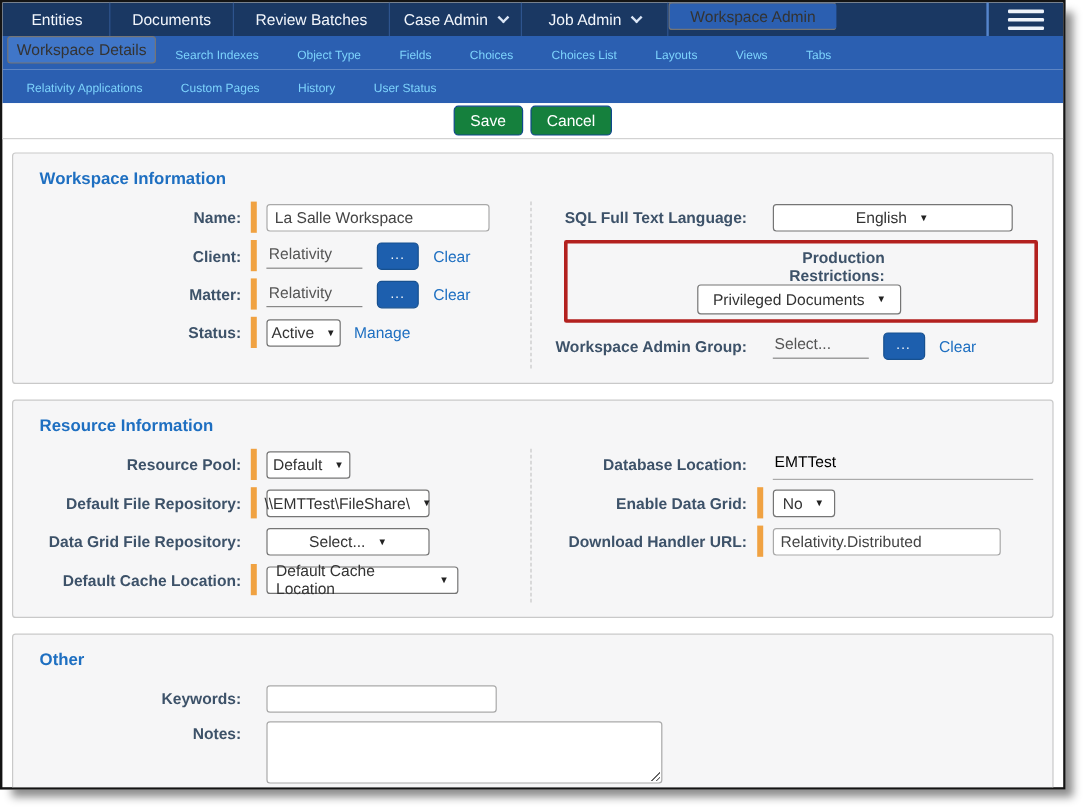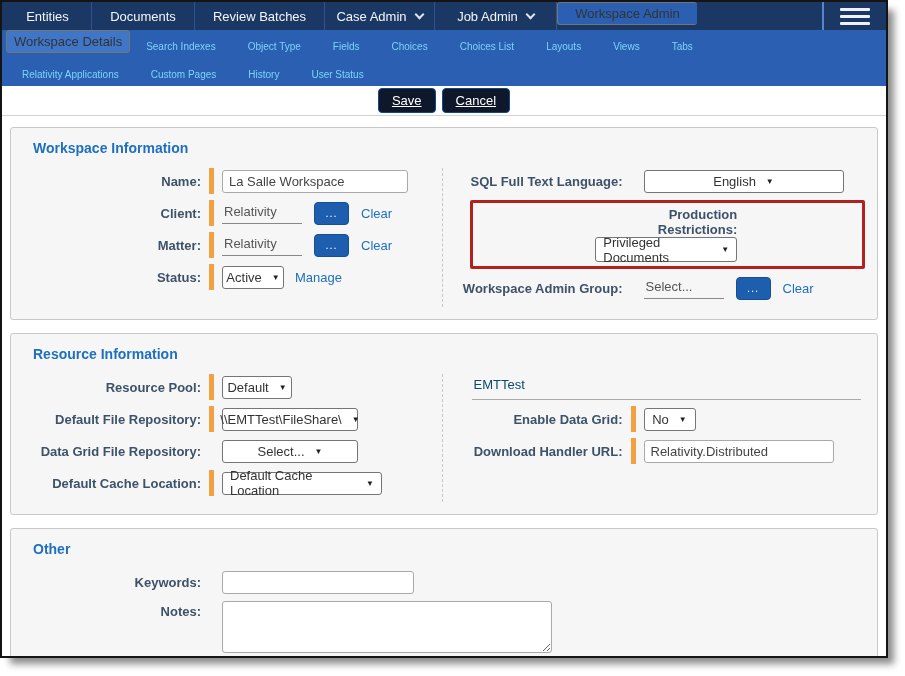--- a/index.html
+++ b/index.html
@@ -22,22 +22,22 @@
   .burger { display:flex; flex-direction:column; gap:4px; }
   .burger span { width:30px; height:3px; background:#eef3fb; border-radius:1px; }
 
   .nav2, .nav3 { height:28px; background:#2b5fb1; display:flex; align-items:stretch; padding-left:4px; }
   .subtab { display:flex; align-items:center; padding:16px 16px; color:#7dd3fc; font-size:10px; cursor:default; }
   .subtab.sel { background:#4076c8; }
 
   
   .savebar { height:30px; background:#fff; border-bottom:1px solid #d2d2d2;
     display:flex; align-items:center; justify-content:center; gap:6px; }
-  .btn { background:#0f172a; color:#fff; border:1px solid #10488c; border-radius:4px;
-    font-size:13px; padding:4px 13px; font-family:inherit; cursor:pointer;text-decoration:underline; }
+  .btn { background:#15803d; color:#fff; border:1px solid #10488c; border-radius:4px;
+    font-size:13px; padding:4px 13px; font-family:inherit; cursor:pointer; }
 
   
   .content { padding:11px 8px; }
   .section { background:#f6f6f7; border:1px solid #c9c9c9; border-radius:3px;
     padding:10px 12px 12px; margin-bottom:13px; }
   .stitle { color:#1e6fc1; font-size:14px; font-weight:bold; margin:2px 0 12px 10px; }
   .cols { display:flex; }
   .col { flex:1; }
   .col.left { border-right:1px dashed #c6c6c6; padding-right:8px; }
   .col.right { padding-left:12px; }
@@ -55,21 +55,21 @@
   .sel { display:inline-flex; align-items:center; justify-content:center;
     border:1px solid #757575; border-radius:3px; height:23px; padding:0 7px;
     background:#fff; color:#333; font-size:13px; cursor:default; }
   .sel .arrow { font-size:8px; color:#222; margin-left:10px; }
   .pickval { min-width:80px; border-bottom:1px solid #888; color:#555; font-size:13px;
     padding:1px 2px 4px 2px; margin-right:12px; }
   .dots { width:35px; height:23px; background:#1d5fae; border:1px solid #17508f; border-radius:4px;
     color:#fff; font-size:11px; letter-spacing:1px; display:flex; align-items:center;
     justify-content:center; margin-right:12px; cursor:pointer; }
   .link { color:#1e6fc1; font-size:13px; text-decoration:none; cursor:pointer; }
-  .static-field { flex:1; border-bottom:1px solid #aaa; color:#0c4a6e; font-size:13px;
+  .static-field { flex:1; border-bottom:1px solid #aaa; color:#000000; font-size:13px;
     padding:2px 0 7px 2px; margin-right:4px; }
 
   .hl-wrap { display:flex; align-items:center; border:3px solid #b3211f; border-radius:2px;
     padding:4px 6px 4px 4px; margin:0 0 6px 15px;flex-direction:column; }
 
   textarea.notes { width:330px; height:52px; border:1px solid #a9a9a9; border-radius:3px;
     resize:both; font-family:inherit; font-size:13px; color:#444; padding:3px 6px; }
 
   
   .w1{width:88px}.w2{width:103px}.w3{width:130px}.w4{width:128px}.w5{width:110px}.w6{width:122px}.w7{width:140px}
@@ -174,21 +174,21 @@
             <div class="flabel r">SQL Full Text Language:</div>
             <div class="req none"></div>
             <div class="sel" style="width:200px">
               <span>English</span>
               <span class="arrow">▼</span>
             </div>
           </div>
           <div class="hl-wrap">
             <div class="flabel r2">Production Restrictions:</div>
             <div class="req"></div>
-            <div class="sel" style="width:142px; height:25px">
+            <div class="sel" style="width:170px; height:25px">
               <span>Privileged Documents</span>
               <span class="arrow">▼</span>
             </div>
           </div>
           <div class="frow">
             <div class="flabel r">Workspace Admin Group:</div>
             <div class="req none"></div>
             <div class="pickval">Select...</div>
             <div class="dots">...</div>
             <a class="link">Clear</a>
@@ -229,20 +229,21 @@
             <div class="flabel">Default Cache Location:</div>
             <div class="req"></div>
             <div class="sel" style="width:160px">
               <span>Default Cache Location</span>
               <span class="arrow">▼</span>
             </div>
           </div>
         </div>
         <div class="col right">
           <div class="frow">
+            <div class="flabel r">Database Location:</div>
             <div class="req none"></div>
             <div class="static-field">EMTTest</div>
           </div>
           <div class="frow">
             <div class="flabel r">Enable Data Grid:</div>
             <div class="req"></div>
             <div class="sel" style="width:52px">
               <span>No</span>
               <span class="arrow">▼</span>
             </div>

